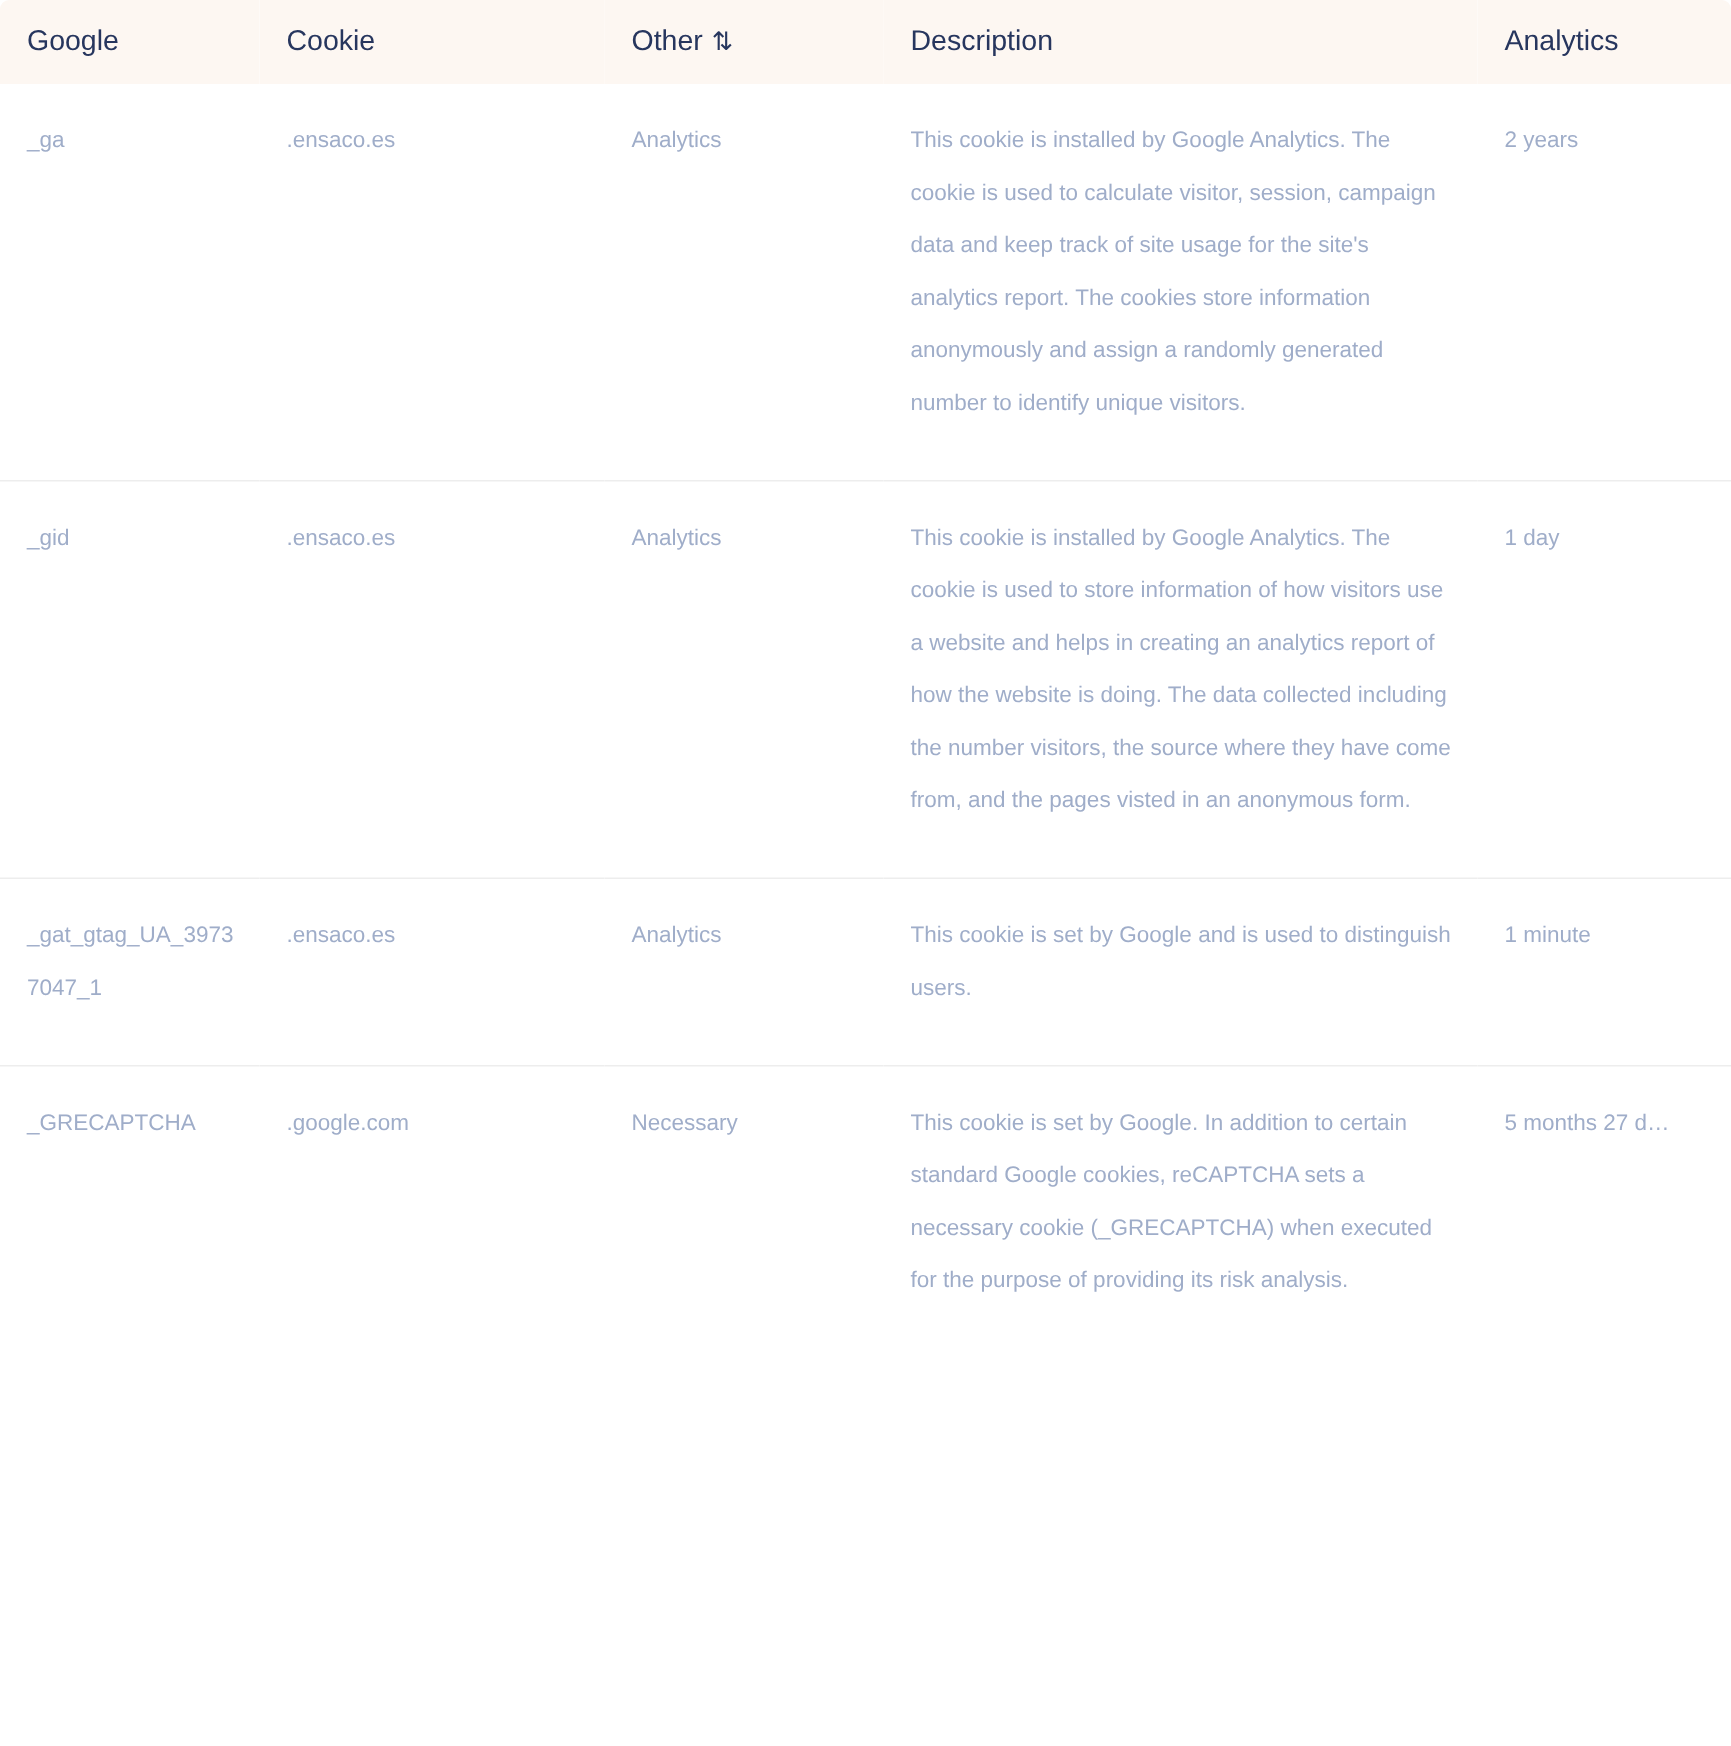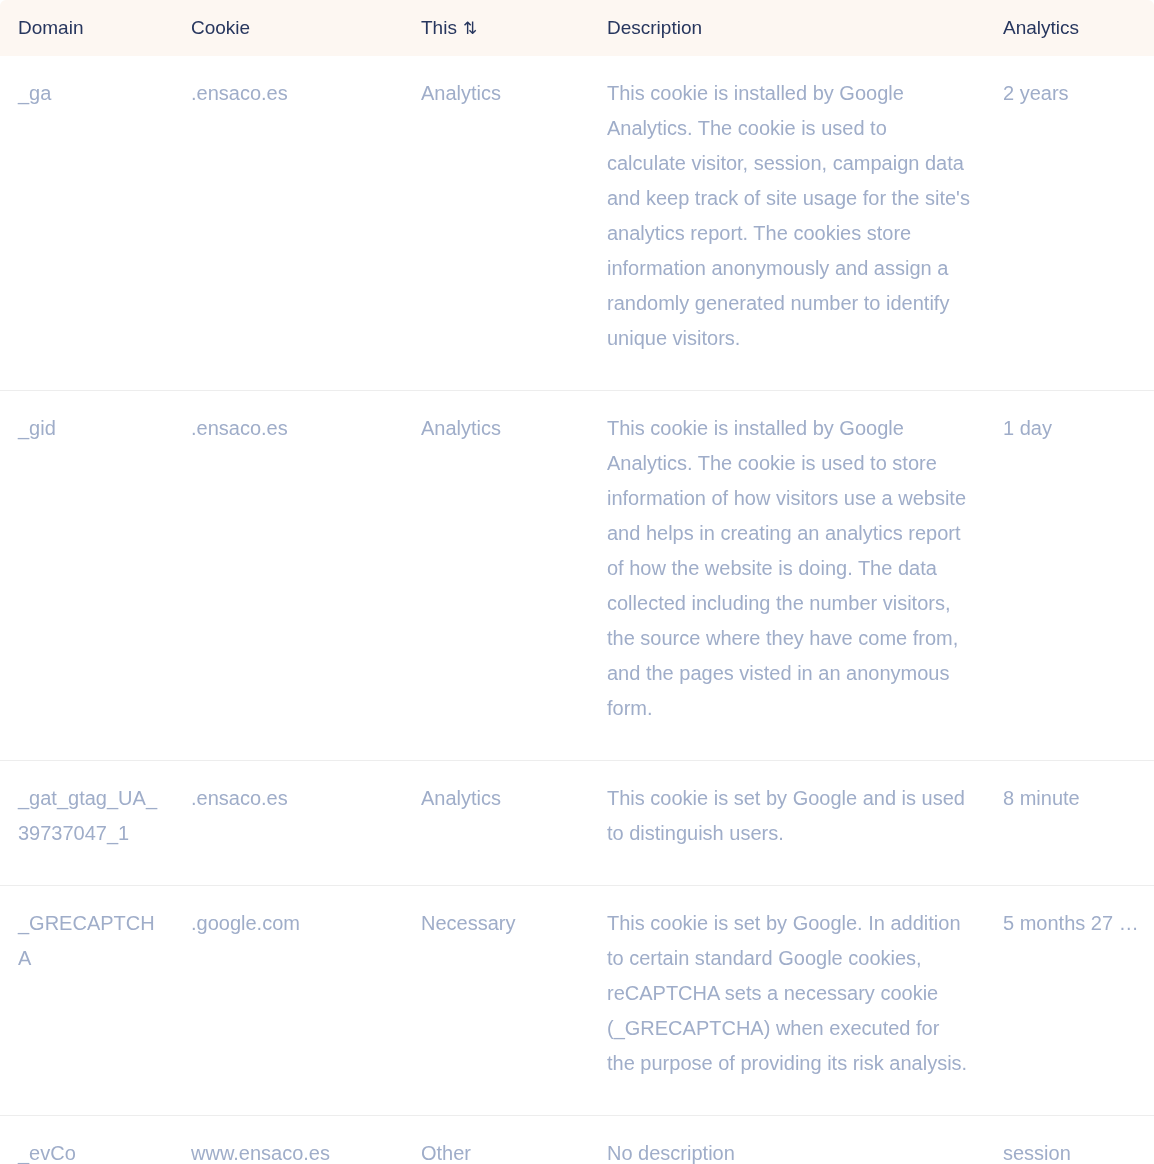--- a/index.html
+++ b/index.html
@@ -45,21 +45,21 @@
   .sort-icon {
     display: inline-block;
     margin-left: 6px;
     font-size: 17px;
     color: #27365e;
     line-height: 1;
   }
 
   
   .cookie-table tbody td {
-    font-size: 20px;
+    font-size: 15px;
     color: #9fadc9;
     line-height: 35px;
     padding: 20px 14px 34px 18px;
     vertical-align: top;
     border-bottom: 1px solid #ededed;
     box-sizing: border-box;
     word-wrap: break-word;
     overflow-wrap: break-word;
   }
   .cookie-table tbody tr:last-child td {
@@ -90,27 +90,27 @@
   <colgroup>
     <col class="col-cookie">
     <col class="col-domain">
     <col class="col-type">
     <col class="col-description">
     <col class="col-duration">
   </colgroup>
   <thead>
     <tr>
       <th class="col-cookie">
-        <span>Domain</span>
+        <span>Google</span>
       </th>
       <th class="col-domain">
         <span>Cookie</span>
       </th>
       <th class="col-type">
-        <span>This</span><span class="sort-icon">⇅</span>
+        <span>Other</span><span class="sort-icon">⇅</span>
       </th>
       <th class="col-description">
         <span>Description</span>
       </th>
       <th class="col-duration">
         <span>Analytics</span>
       </th>
     </tr>
   </thead>
   <tbody>
@@ -126,30 +126,23 @@
       <td class="col-domain">.ensaco.es</td>
       <td class="col-type">Analytics</td>
       <td class="col-description">This cookie is installed by Google Analytics. The cookie is used to store information of how visitors use a website and helps in creating an analytics report of how the website is doing. The data collected including the number visitors, the source where they have come from, and the pages visted in an anonymous form.</td>
       <td class="col-duration">1 day</td>
     </tr>
     <tr>
       <td class="col-cookie">_gat_gtag_UA_39737047_1</td>
       <td class="col-domain">.ensaco.es</td>
       <td class="col-type">Analytics</td>
       <td class="col-description">This cookie is set by Google and is used to distinguish users.</td>
-      <td class="col-duration">8 minute</td>
+      <td class="col-duration">1 minute</td>
     </tr>
     <tr>
       <td class="col-cookie">_GRECAPTCHA</td>
       <td class="col-domain">.google.com</td>
       <td class="col-type">Necessary</td>
       <td class="col-description">This cookie is set by Google. In addition to certain standard Google cookies, reCAPTCHA sets a necessary cookie (_GRECAPTCHA) when executed for the purpose of providing its risk analysis.</td>
       <td class="col-duration">5 months 27 d…</td>
     </tr>
-    <tr>
-      <td class="col-cookie">_evCo</td>
-      <td class="col-domain">www.ensaco.es</td>
-      <td class="col-type">Other</td>
-      <td class="col-description">No description</td>
-      <td class="col-duration">session</td>
-    </tr>
   </tbody>
 </table>
 
 </body></html>

